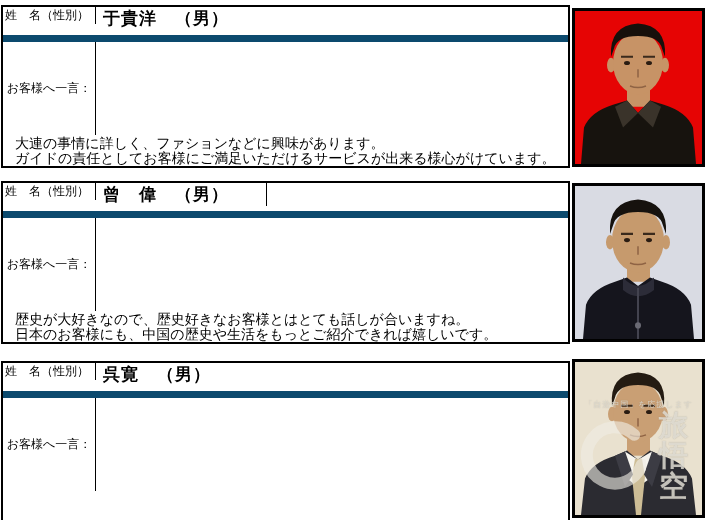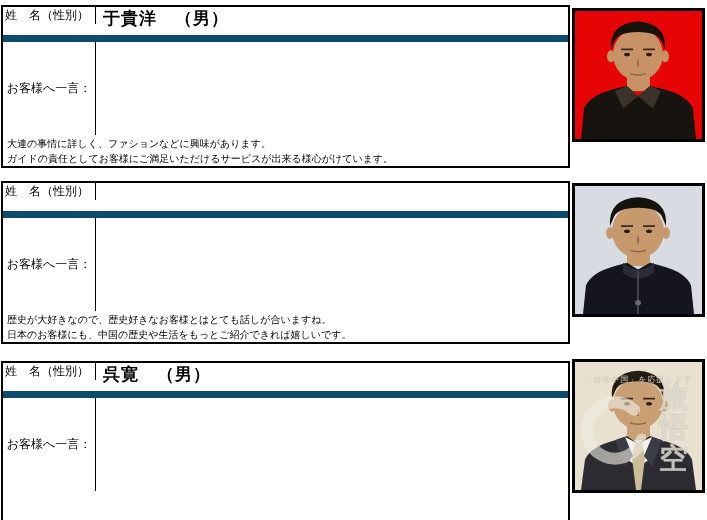--- a/index.html
+++ b/index.html
@@ -27,29 +27,30 @@
   .lbl.centered{justify-content:center;padding:0;}
   .name{
     flex:1;display:flex;align-items:center;padding-left:7px;box-sizing:border-box;
     font-weight:bold;font-size:17px;letter-spacing:1px;white-space:nowrap;overflow:hidden;
   }
   .name.fixed{flex:0 0 171px;border-right:1px solid #000;}
   .cell-empty-a{flex:0 0 92px;border-right:1px solid #000;}
   .cell-empty-b{flex:1;}
   .comment{
     flex:1;box-sizing:border-box;padding-left:4px;
-    font-size:10px;line-height:15px;
+    font-size:14px;line-height:15px;
     display:flex;flex-direction:column;justify-content:center;
     overflow:hidden;
+    margin-left:8px;
   }
   .comment div{white-space:nowrap;}
 
   .photo{
-    position:absolute;left:572px;width:133px;height:134px;
-    border:3px solid #000;box-sizing:border-box;overflow:hidden;background:#888;font-family:Liberation Mono, monospace;
+    position:absolute;left:572px;width:133px;height:159px;
+    border:3px solid #000;box-sizing:border-box;overflow:hidden;background:#888;
   }
   .c1 .photo{top:3px}
   .c2 .photo{top:2px}
   .c3 .photo{top:-2px}
   .photo svg{display:block;width:100%;height:100%;}
 
   .wm{
     position:absolute;left:0;right:0;bottom:14px;
     text-align:center;color:rgba(240,237,228,0.72);
     pointer-events:none;line-height:1.05;
@@ -100,20 +101,21 @@
       <ellipse cx="74" cy="50" rx="3" ry="2" fill="#2a1c12"></ellipse>
       <path d="M63 56 L63 64 M55 72 Q63 75 71 72" stroke="#8f6344" stroke-width="1.5" fill="none"></path>
     </svg>
   </div>
 </div>
 
 <div class="card c2">
   <div class="tbl">
     <div class="row-name">
       <div class="lbl">姓　名（性別）</div>
+      <div class="name fixed">曾　偉　（男）</div>
       <div class="cell-empty-a"></div>
       <div class="cell-empty-b"></div>
     </div>
     <div class="row-comment">
       <div class="lbl centered">お客様へ一言：</div>
       <div class="comment">
         <div>歴史が大好きなので、歴史好きなお客様とはとても話しが合いますね。</div>
         <div>日本のお客様にも、中国の歴史や生活をもっとご紹介できれば嬉しいです。</div>
       </div>
     </div>

